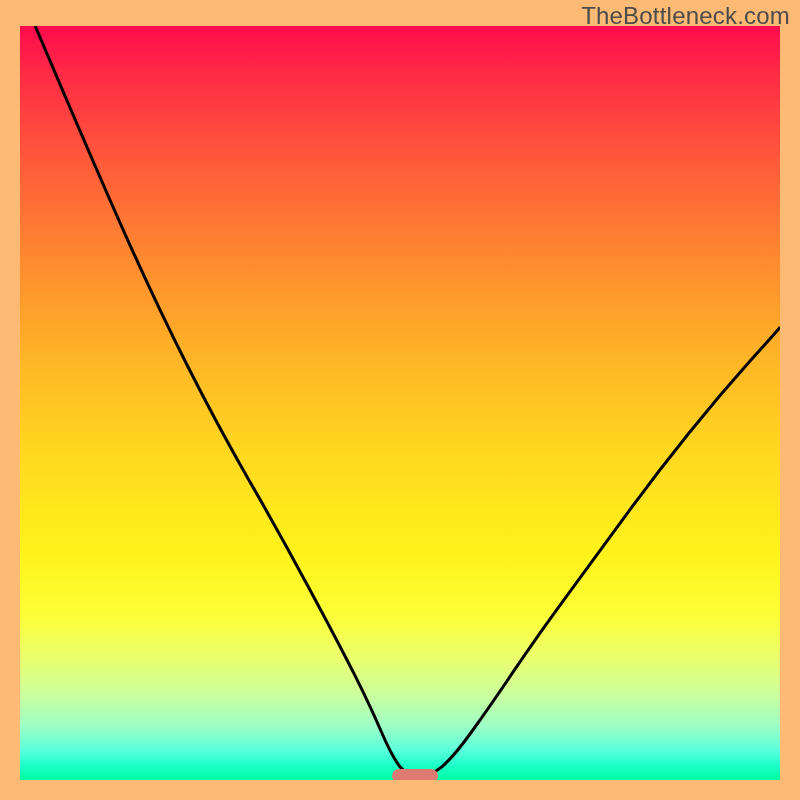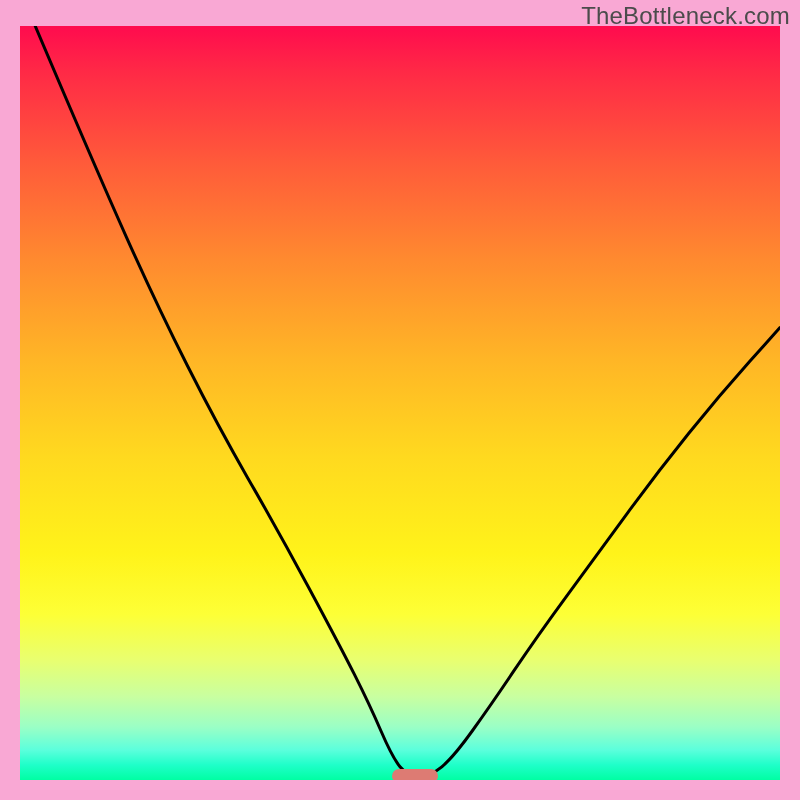--- a/index.html
+++ b/index.html
@@ -8,21 +8,21 @@
     width: 800px;
     height: 800px;
     background: #ffffff;
     font-family: Arial, Helvetica, sans-serif;
     overflow: hidden;
   }
   .frame {
     position: relative;
     width: 800px;
     height: 800px;
-    background: #f9a8d4;
+    background: #fdba74;
   }
   .watermark {
     position: absolute;
     top: 2px;
     right: 10px;
     color: #4b4b4b;
     font-size: 24px;
     font-weight: 500;
     letter-spacing: 0.2px;
     z-index: 10;

